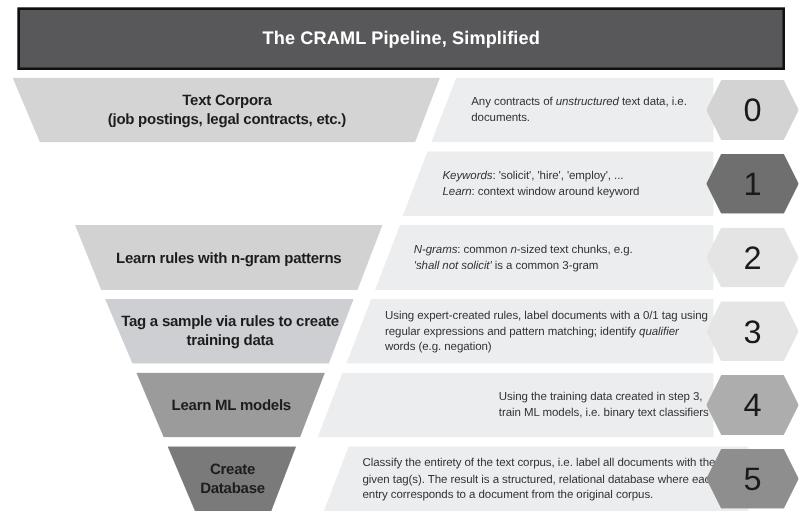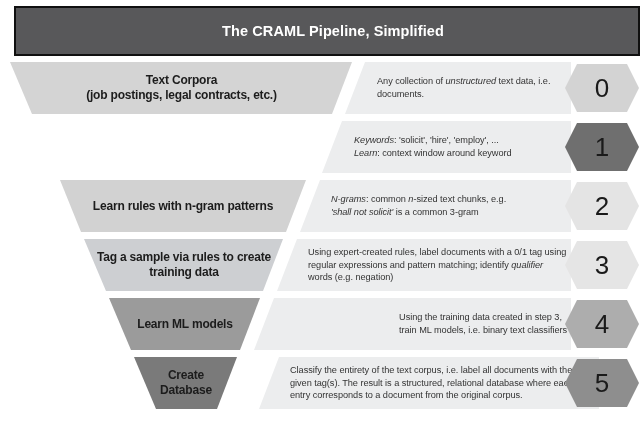--- a/index.html
+++ b/index.html
@@ -3,21 +3,21 @@
 <meta charset="utf-8">
 <style>
   html,body{margin:0;padding:0;background:#ffffff;}
   .stage{
     position:relative;width:640px;height:424px;background:#ffffff;
     font-family:"Liberation Sans", sans-serif;overflow:hidden;
   }
   
   .titlebar{
     position:absolute;left:14px;top:6px;width:610px;height:46px;
-    border:2px solid #0ea5e9;display:flex;align-items:center;justify-content:center;padding-left:12px;
+    border:2px solid #0ea5e9;display:flex;align-items:center;justify-content:center;
   }
   .titlebar span{color:#ffffff;font-size:14.5px;font-weight:bold;letter-spacing:.1px;}
   
   .funnel{
     position:absolute;left:0;width:360px;height:52px;
     display:flex;align-items:center;justify-content:center;text-align:center;
     box-sizing:border-box;
   }
   .flabel{font-size:12px;font-weight:600;color:#1c1c1c;line-height:1.25;letter-spacing:-.2px;}
   .f0{top:62px;clip-path:polygon(10px 0,352px 0,332px 100%,32px 100%);padding-left:21px;padding-right:18px;}
@@ -67,21 +67,21 @@
     <div class="flabel">Tag a sample via rules to create<br>training data</div>
   </div>
   <div class="funnel f4" style="background: rgb(155, 155, 155);">
     <div class="flabel">Learn ML models</div>
   </div>
   <div class="funnel f5" style="background: rgb(122, 122, 122);">
     <div class="flabel">Create<br>Database</div>
   </div>
 
   <div class="panel p0" style="background: rgb(236, 237, 238);">
-    <div class="desc"><span>Any collection of </span><em>unstructured</em><span> text data, i.e. documents.</span></div>
+    <div class="desc"><span>Any contracts of </span><em>unstructured</em><span> text data, i.e. documents.</span></div>
   </div>
   <div class="panel p1" style="background: rgb(236, 237, 238);">
     <div class="desc"><em>Keywords</em><span>: 'solicit', 'hire', 'employ', ...</span><br><em>Learn</em><span>: context window around keyword</span></div>
   </div>
   <div class="panel p2" style="background: rgb(236, 237, 238);">
     <div class="desc"><em>N-grams</em><span>: common </span><em>n</em><span>-sized text chunks, e.g.</span><br><em>'shall not solicit'</em><span> is a common 3-gram</span></div>
   </div>
   <div class="panel p3" style="background: rgb(236, 237, 238);">
     <div class="desc"><span>Using expert-created rules, label documents with a 0/1 tag using regular expressions and pattern matching; identify </span><em>qualifier</em><span> words (e.g. negation)</span></div>
   </div>

